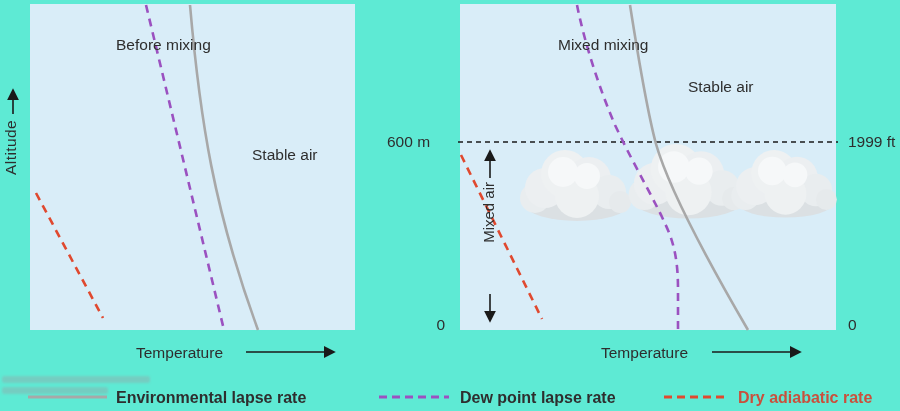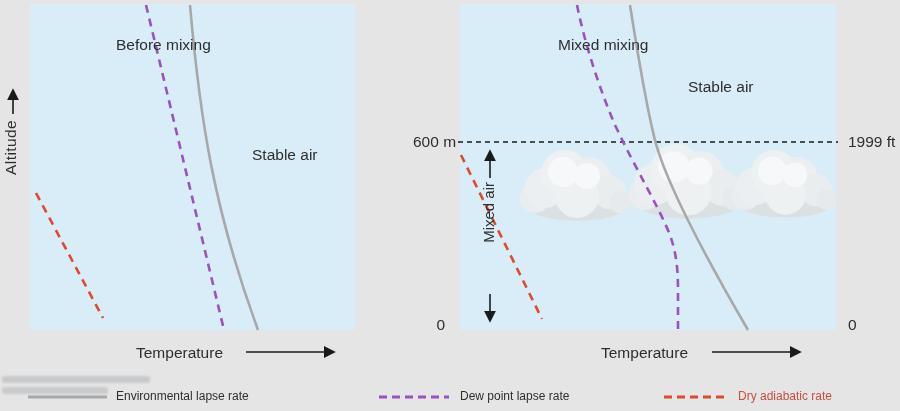--- a/index.html
+++ b/index.html
@@ -1,27 +1,27 @@
 <!DOCTYPE html>
 <html><head>
 <meta charset="utf-8">
 <style>
   html,body{margin:0;padding:0;background:#ffffff;}
-  .figure{position:relative;width:900px;height:411px;background:#e5e5e5;
+  .figure{position:relative;width:900px;height:411px;background:#5eead4;
           font-family:"Liberation Sans",sans-serif;color:#2e2e2e;overflow:hidden;}
   .panel-bg{position:absolute;background:#d9edf8;}
   .panel-bg.left{left:30px;top:4px;width:325px;height:326px;}
   .panel-bg.right{left:460px;top:4px;width:376px;height:326px;}
   .lbl{position:absolute;font-size:15.5px;white-space:nowrap;}
   .y-axis-label{position:absolute;left:2px;top:120px;writing-mode:vertical-rl;
                 transform:rotate(180deg);font-size:15.5px;letter-spacing:.4px;}
   .mixed-air-label{position:absolute;left:480px;top:182px;writing-mode:vertical-rl;
                 transform:rotate(180deg);font-size:15px;}
   svg.overlay{position:absolute;left:0;top:0;width:900px;height:411px;}
-  .legend-label{position:absolute;top:389px;font-size:12px;white-space:nowrap;}
+  .legend-label{position:absolute;top:389px;font-size:16px;white-space:nowrap;font-weight:bold;}
   .legend-label.dry{color:#c9503c;}
   .watermark-bar{position:absolute;background:#9aa0a4;opacity:.38;border-radius:2px;filter:blur(1.2px);}
 </style>
 </head>
 <body>
 
 <div class="figure">
 
   <div class="panel-bg left"></div>
   <div class="panel-bg right"></div>
@@ -73,21 +73,21 @@
     <line x1="379" y1="397" x2="449" y2="397" stroke-width="3" stroke-dasharray="8 5" stroke="#9b51c0"></line>
     <line x1="664" y1="397" x2="729" y2="397" stroke-width="3" stroke-dasharray="8 5" stroke="#e0492f"></line>
   </svg>
 
   <div class="lbl" style="left:116px;top:36px;">Before mixing</div>
   <div class="lbl" style="left:252px;top:146px;">Stable air</div>
 
   <div class="lbl" style="left:558px;top:36px;">Mixed mixing</div>
   <div class="lbl" style="left:688px;top:78px;">Stable air</div>
 
-  <div class="lbl" style="left:413px;top:133px;width:42px;text-align:right;">600 m</div>
+  <div class="lbl" style="left:387px;top:133px;width:42px;text-align:right;">600 m</div>
   <div class="lbl" style="left:848px;top:133px;">1999 ft</div>
 
   <div class="lbl" style="left:433px;top:316px;width:12px;text-align:right;">0</div>
   <div class="lbl" style="left:848px;top:316px;">0</div>
 
   <div class="y-axis-label">Altitude</div>
   <div class="mixed-air-label">Mixed air</div>
 
   <div class="lbl" style="left:136px;top:344px;">Temperature</div>
   <div class="lbl" style="left:601px;top:344px;">Temperature</div>

